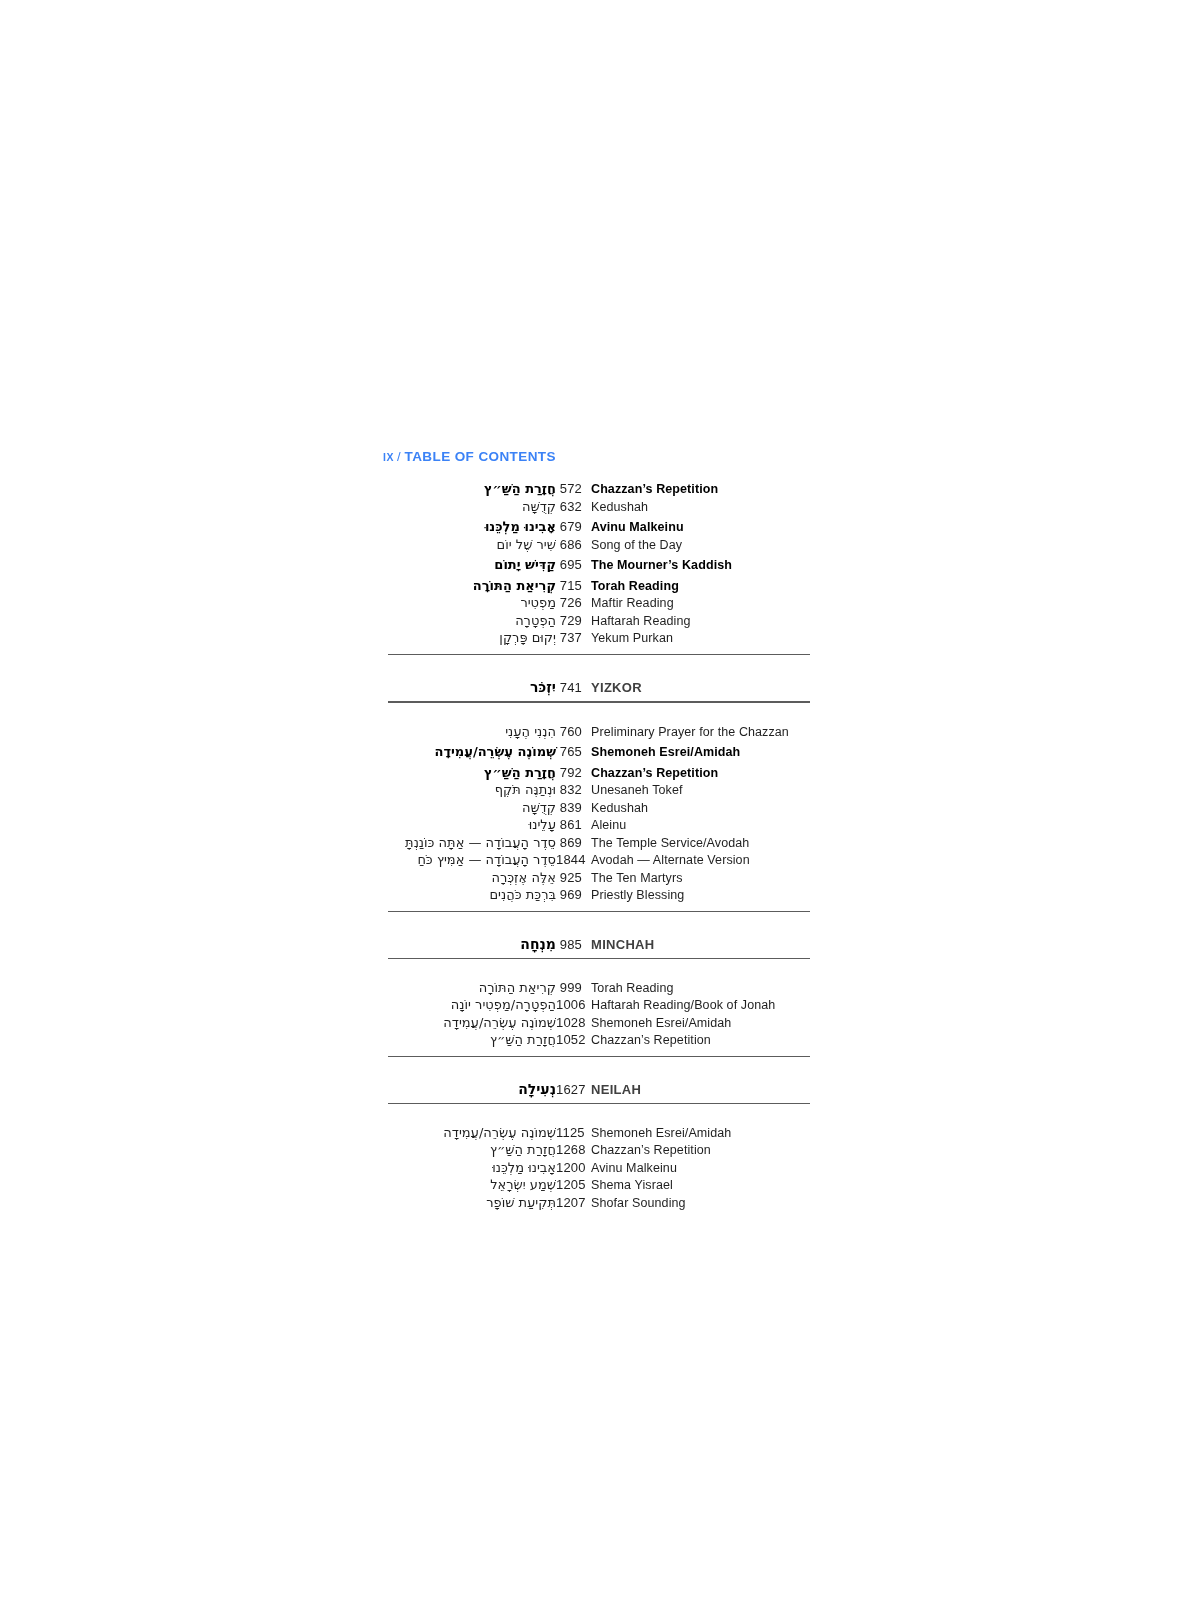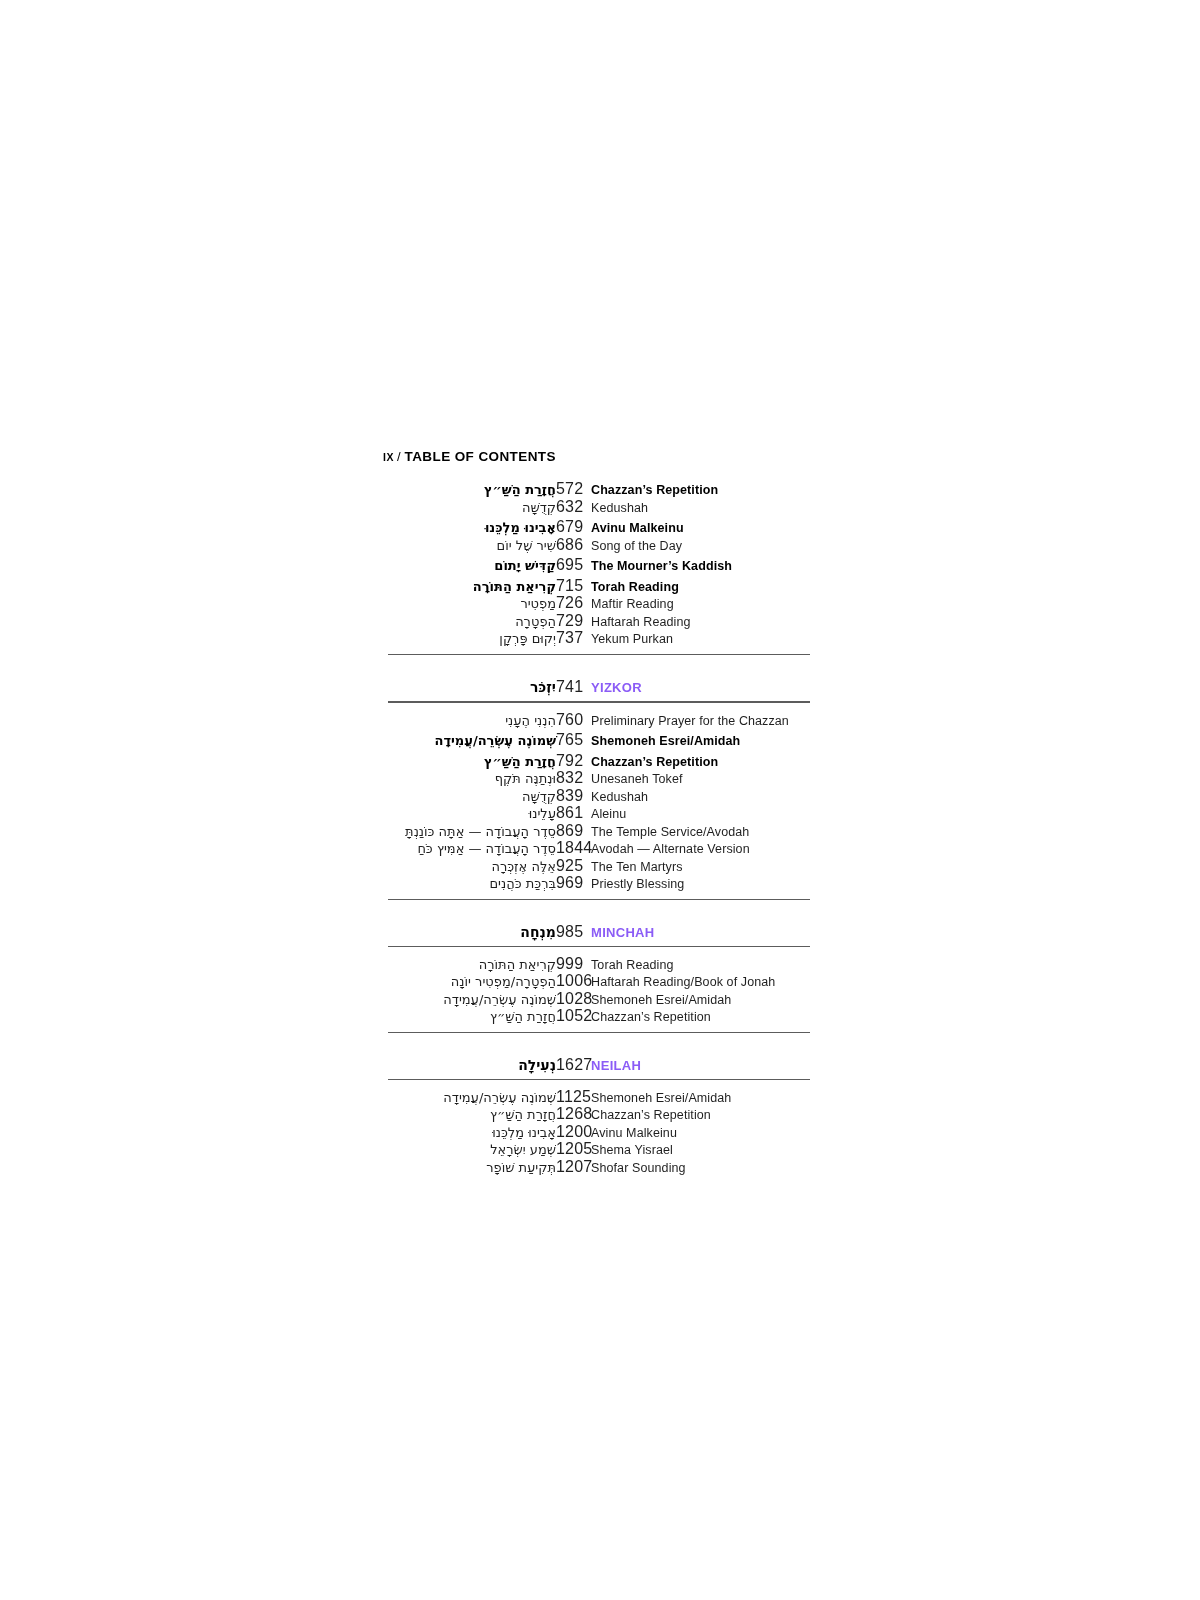--- a/index.html
+++ b/index.html
@@ -12,21 +12,21 @@
     height: 1600px;
     position: relative;
     font-family: "Liberation Sans", sans-serif;
     color: #1f1f1f;
   }
   .toc-header {
     position: absolute;
     left: 383px;
     top: 447px;
     white-space: nowrap;
-    color: #000000;
+    color: #3b82f6;
   }
   .toc-header .roman {
     font-size: 10.5px;
     font-weight: 600;
     letter-spacing: 0.5px;
   }
   .toc-header .sep {
     font-size: 13px;
     font-weight: 400;
     margin: 0 4px 0 3px;
@@ -35,41 +35,41 @@
     font-size: 13.5px;
     font-weight: 700;
     letter-spacing: 0.4px;
   }
   .toc-body {
     position: absolute;
     left: 388px;
     top: 477px;
     width: 422px;
   }
-  .entry-group { margin-top: 8px; }
+  .entry-group { margin-top: 20px; }
   .entry-group:first-child { margin-top: 0; }
   .entry {
     display: flex;
     align-items: baseline;
     height: 17.5px;
   }
   .entry.bold { margin-top: 3px; }
   .entry .heb {
     width: 168px;
     direction: rtl;
     text-align: right;
     font-family: "DejaVu Sans", sans-serif;
     font-size: 13px;
     line-height: 17.5px;
     white-space: nowrap;
   }
   .entry .pg {
     width: 26px;
     text-align: right;
-    font-size: 16px;
+    font-size: 13px;
     line-height: 17.5px;
     letter-spacing: 0.2px;
   }
   .entry .en {
     flex: 1;
     padding-left: 9px;
     font-size: 12.5px;
     line-height: 17.5px;
     letter-spacing: 0.1px;
     white-space: nowrap;
@@ -95,21 +95,21 @@
     font-size: 14px;
     line-height: 20px;
     color: #000000;
   }
   .entry.band .pg { line-height: 20px; }
   .entry.band .en {
     font-weight: 700;
     font-size: 13px;
     line-height: 20px;
     letter-spacing: 0.3px;
-    color: #8b5cf6;
+    color: #404040;
   }
 </style>
 </head>
 <body>
 
 <div class="toc-header">
   <span class="roman">IX</span><span class="sep">/</span><span class="title">TABLE OF CONTENTS</span>
 </div>
 
 <div class="toc-body">

